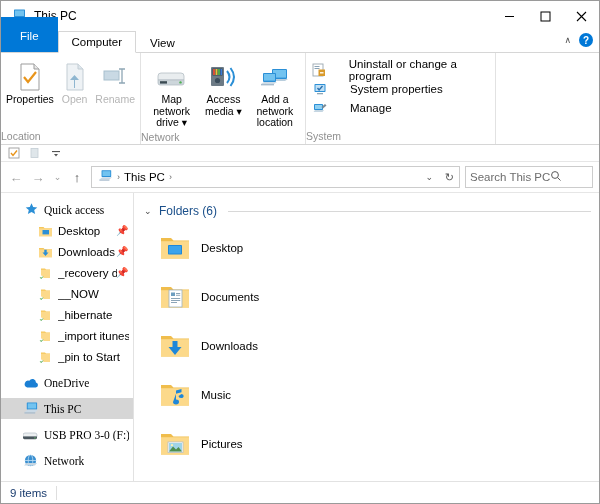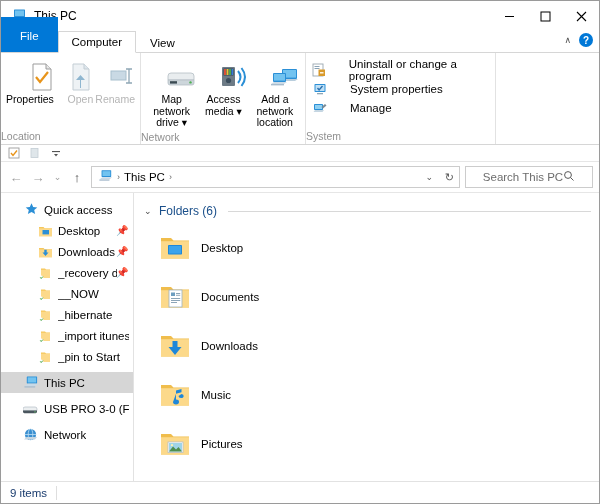--- a/index.html
+++ b/index.html
@@ -59,21 +59,21 @@
     display: flex; flex-direction: column; position: relative;
     border-right: 1px solid #e2e2e2;
     padding-top: 3px;
   }
   .ribbon-group-items { display: flex; flex: 1; align-items: flex-start; padding: 0 4px; }
   .ribbon-group-label {
     text-align: left; font-size: 10.5px; color: #909090;
     height: 16px; line-height: 16px;
   }
   .big-btn {
-    width: 54px; display: flex; flex-direction: column; align-items: flex-end;
+    width: 54px; display: flex; flex-direction: column; align-items: center;
     padding-top: 4px; text-align: center; font-size: 10.5px; line-height: 11.5px; color: #000;
   }
   .big-btn.disabled { color: #b5b5b5; }
   .big-btn .glyph { height: 34px; display: flex; align-items: center; justify-content: center; }
   .big-btn .lbl { padding: 0 1px; }
   .small-btn {
     display: flex; align-items: center; gap: 22px;
     height: 19px; font-size: 11.5px; color: #000; padding-left: 2px;
   }
   .small-btn .glyph { width: 16px; height: 16px; display: flex; align-items: center; justify-content: center; }
@@ -102,40 +102,40 @@
     display: flex; align-items: center; margin-left: 3px; padding-left: 4px;
     font-size: 11.5px; position: relative;
   }
   .addr-crumb { display: flex; align-items: center; gap: 4px; padding: 0 2px; }
   .addr-sep { color: #666; font-size: 9px; }
   .addr-drop { position: absolute; right: 26px; color: #555; font-size: 9px; }
   .addr-refresh { position: absolute; right: 5px; color: #555; font-size: 11px; }
   .search-field {
     width: 128px; height: 22px; border: 1px solid #cccccc; background: #fff;
     display: flex; align-items: center; margin-left: 5px; padding: 0 4px;
-    font-size: 11.5px; color: #6d6d6d; justify-content: center;
+    font-size: 11.5px; color: #6d6d6d; justify-content: flex-start;
   }
 
   
   .body { flex: 1; display: flex; border-top: 1px solid #e6e6e6; overflow: hidden; }
 
   
   .sidebar {
     width: 133px; flex: 0 0 133px; background: #fff;
     border-right: 1px solid #e2e2e2; padding-top: 6px; overflow: hidden;
   }
   .nav-item {
     height: 21px; display: flex; align-items: center; font-size: 11.5px;
     color: #000; position: relative; padding-right: 4px;
   }
   .nav-item.selected { background: #d6d6d6; }
   .nav-item .ni-icon { width: 16px; height: 16px; display: flex; align-items: center; justify-content: center; flex: 0 0 16px; }
   .nav-item .ni-label { margin-left: 5px; white-space: nowrap; overflow: hidden; }
   .nav-item .pin { margin-left: auto; color: #9a9a9a; font-size: 10px; }
-  .lvl0 { padding-left: 22px; }
+  .lvl0 { padding-left: 22px; font-family: Liberation Serif, serif; }
   .lvl1 { padding-left: 36px; }
 
   
   .content { flex: 1; background: #fff; overflow: hidden; position: relative; padding-left: 6px; }
   .group-header {
     display: flex; align-items: center; gap: 5px; height: 24px; margin-top: 6px; padding-left: 4px;
   }
   .group-chevron { color: #4a4a4a; font-size: 9px; width: 10px; }
   .group-title { color: #1a4f8a; font-size: 12px; }
   .group-rule { flex: 1; height: 1px; background: #d8d8d8; margin-left: 6px; margin-right: 8px; }
@@ -479,20 +479,28 @@
           <svg width="15" height="14" viewBox="0 0 15 14">
             <path d="M3 2.5 h4 l1 1 h4 v8.5 h-9 z" fill="#f5c75c"></path>
             <path d="M3 3.8 h9 v8.2 h-9 z" fill="#fcd98a"></path>
             <circle cx="3.3" cy="11.4" r="2" fill="#fff"></circle>
             <path d="M2.3 11.4 l0.9 1.1 l1.6 -1.9" stroke="#3aa03a" stroke-width="1" fill="none"></path>
           </svg>
         </span>
         <span class="ni-label">_pin to Start</span>
       </div>
 
+      <div class="nav-item lvl0" style="margin-top:5px">
+        <span class="ni-icon">
+          <svg width="16" height="14" viewBox="0 0 16 14">
+            <path d="M4.2 11.5 h8.6 a2.6 2.6 0 0 0 0.2 -5.1 a3.6 3.6 0 0 0 -6.7 -1.7 a2.9 2.9 0 0 0 -2.1 6.8 z" fill="#1a7fd4"></path>
+          </svg>
+        </span>
+        <span class="ni-label">OneDrive</span>
+      </div>
 
       <div class="nav-item lvl0 selected" style="margin-top:5px">
         <span class="ni-icon">
           <svg width="16" height="15" viewBox="0 0 17 16">
             <rect x="4" y="1.5" width="11" height="7.5" rx="0.6" fill="#2b8fd6"></rect>
             <rect x="5" y="2.5" width="9" height="5.5" fill="#72c3f0"></rect>
             <path d="M1.5 12 L5 9.3 L16 9.3 L13 12 Z" fill="#c9d9e6"></path>
             <path d="M1.5 12 L13 12 L13 13.4 L1.5 13.4 Z" fill="#a8bccd"></path>
           </svg>
         </span>

